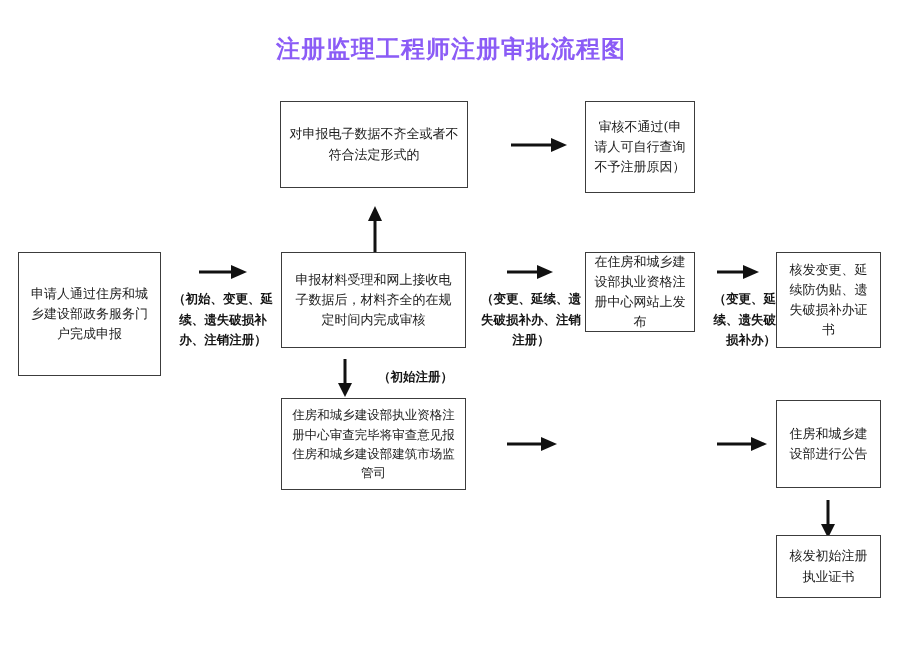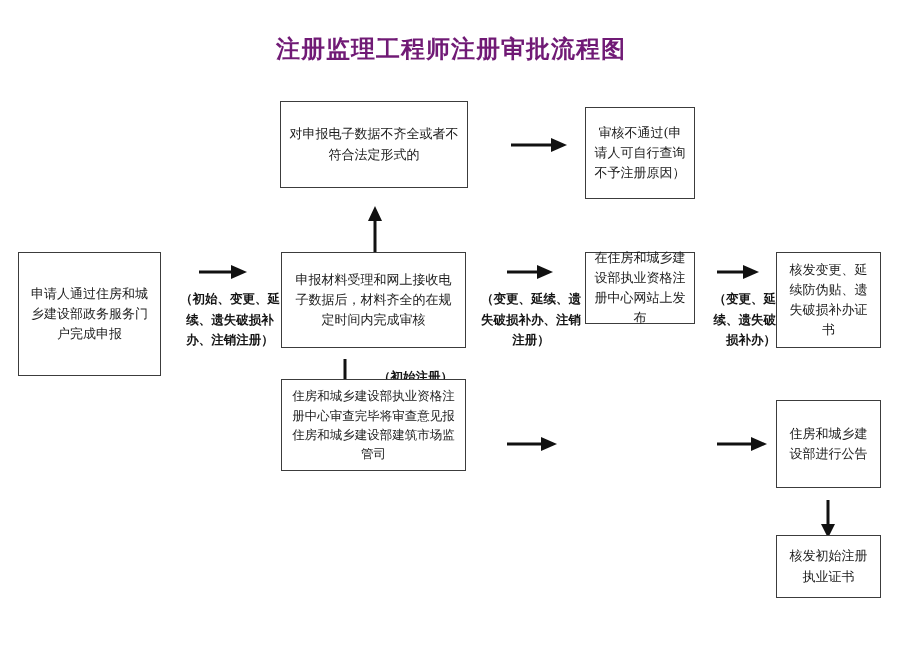--- a/index.html
+++ b/index.html
@@ -22,21 +22,21 @@
   .title {
     position: absolute;
     left: 0;
     top: 33px;
     width: 902px;
     text-align: center;
     font-size: 24px;
     font-weight: bold;
     letter-spacing: 1px;
     font-family: Liberation Serif, serif;
-    color: #701a75;
+    color: #8b5cf6;
   }
   .box {
     position: absolute;
     box-sizing: border-box;
     border: 1px solid #3c3c3c;
     background: #ffffff;
     display: flex;
     align-items: center;
     justify-content: center;
     text-align: center;
@@ -85,21 +85,21 @@
     <span>对申报电子数据不齐全或者不符合法定形式的</span>
   </div>
 
   <div class="arrow-h" style="left:509px; top:136px;">
     <svg width="60" height="18" viewBox="0 0 60 18" aria-hidden="true">
       <path d="M2 9 H44" stroke="#111111" stroke-width="3" fill="none"></path>
       <path d="M42 2 L58 9 L42 16 Z" fill="#111111"></path>
     </svg>
   </div>
 
-  <div class="box" style="left:585px; top:107px; width:110px; height:92px;">
+  <div class="box" style="left:585px; top:101px; width:110px; height:92px;">
     <span>审核不通过(申请人可自行查询不予注册原因）</span>
   </div>
 
   <div class="arrow-v" style="left:366px; top:205px;">
     <svg width="18" height="50" viewBox="0 0 18 50" aria-hidden="true">
       <path d="M9 48 V14" stroke="#111111" stroke-width="3" fill="none"></path>
       <path d="M2 16 L9 1 L16 16 Z" fill="#111111"></path>
     </svg>
   </div>
 
@@ -107,36 +107,36 @@
     <span>申请人通过住房和城乡建设部政务服务门户完成申报</span>
   </div>
 
   <div class="arrow-h" style="left:197px; top:263px;">
     <svg width="52" height="18" viewBox="0 0 52 18" aria-hidden="true">
       <path d="M2 9 H36" stroke="#111111" stroke-width="3" fill="none"></path>
       <path d="M34 2 L50 9 L34 16 Z" fill="#111111"></path>
     </svg>
   </div>
 
-  <div class="lbl" style="left:174px; top:289px; width:112px;">（初始、变更、延续、遗失破损补办、注销注册）</div>
+  <div class="lbl" style="left:167px; top:289px; width:112px;">（初始、变更、延续、遗失破损补办、注销注册）</div>
 
   <div class="box" style="left:281px; top:252px; width:185px; height:96px;">
     <span>申报材料受理和网上接收电子数据后，材料齐全的在规定时间内完成审核</span>
   </div>
 
   <div class="arrow-h" style="left:505px; top:263px;">
     <svg width="50" height="18" viewBox="0 0 50 18" aria-hidden="true">
       <path d="M2 9 H34" stroke="#111111" stroke-width="3" fill="none"></path>
       <path d="M32 2 L48 9 L32 16 Z" fill="#111111"></path>
     </svg>
   </div>
 
   <div class="lbl" style="left:480px; top:289px; width:102px;">（变更、延续、遗失破损补办、注销注册）</div>
 
-  <div class="box" style="left:585px; top:252px; width:110px; height:72px;">
+  <div class="box" style="left:585px; top:252px; width:110px; height:80px;">
     <span>在住房和城乡建设部执业资格注册中心网站上发布</span>
   </div>
 
   <div class="arrow-h" style="left:715px; top:263px;">
     <svg width="46" height="18" viewBox="0 0 46 18" aria-hidden="true">
       <path d="M2 9 H30" stroke="#111111" stroke-width="3" fill="none"></path>
       <path d="M28 2 L44 9 L28 16 Z" fill="#111111"></path>
     </svg>
   </div>
 
@@ -148,21 +148,21 @@
 
   <div class="arrow-v" style="left:336px; top:359px;">
     <svg width="18" height="38" viewBox="0 0 18 38" aria-hidden="true">
       <path d="M9 0 V26" stroke="#111111" stroke-width="3" fill="none"></path>
       <path d="M2 24 L9 38 L16 24 Z" fill="#111111"></path>
     </svg>
   </div>
 
   <div class="lbl" style="left:378px; top:367px; width:104px; text-align:left;">（初始注册）</div>
 
-  <div class="box" style="left:281px; top:379px; width:185px; height:92px; font-size:12.5px;">
+  <div class="box" style="left:281px; top:398px; width:185px; height:92px; font-size:12.5px;">
     <span>住房和城乡建设部执业资格注册中心审查完毕将审查意见报住房和城乡建设部建筑市场监管司</span>
   </div>
 
   <div class="arrow-h" style="left:505px; top:435px;">
     <svg width="54" height="18" viewBox="0 0 54 18" aria-hidden="true">
       <path d="M2 9 H38" stroke="#111111" stroke-width="3" fill="none"></path>
       <path d="M36 2 L52 9 L36 16 Z" fill="#111111"></path>
     </svg>
   </div>
 

